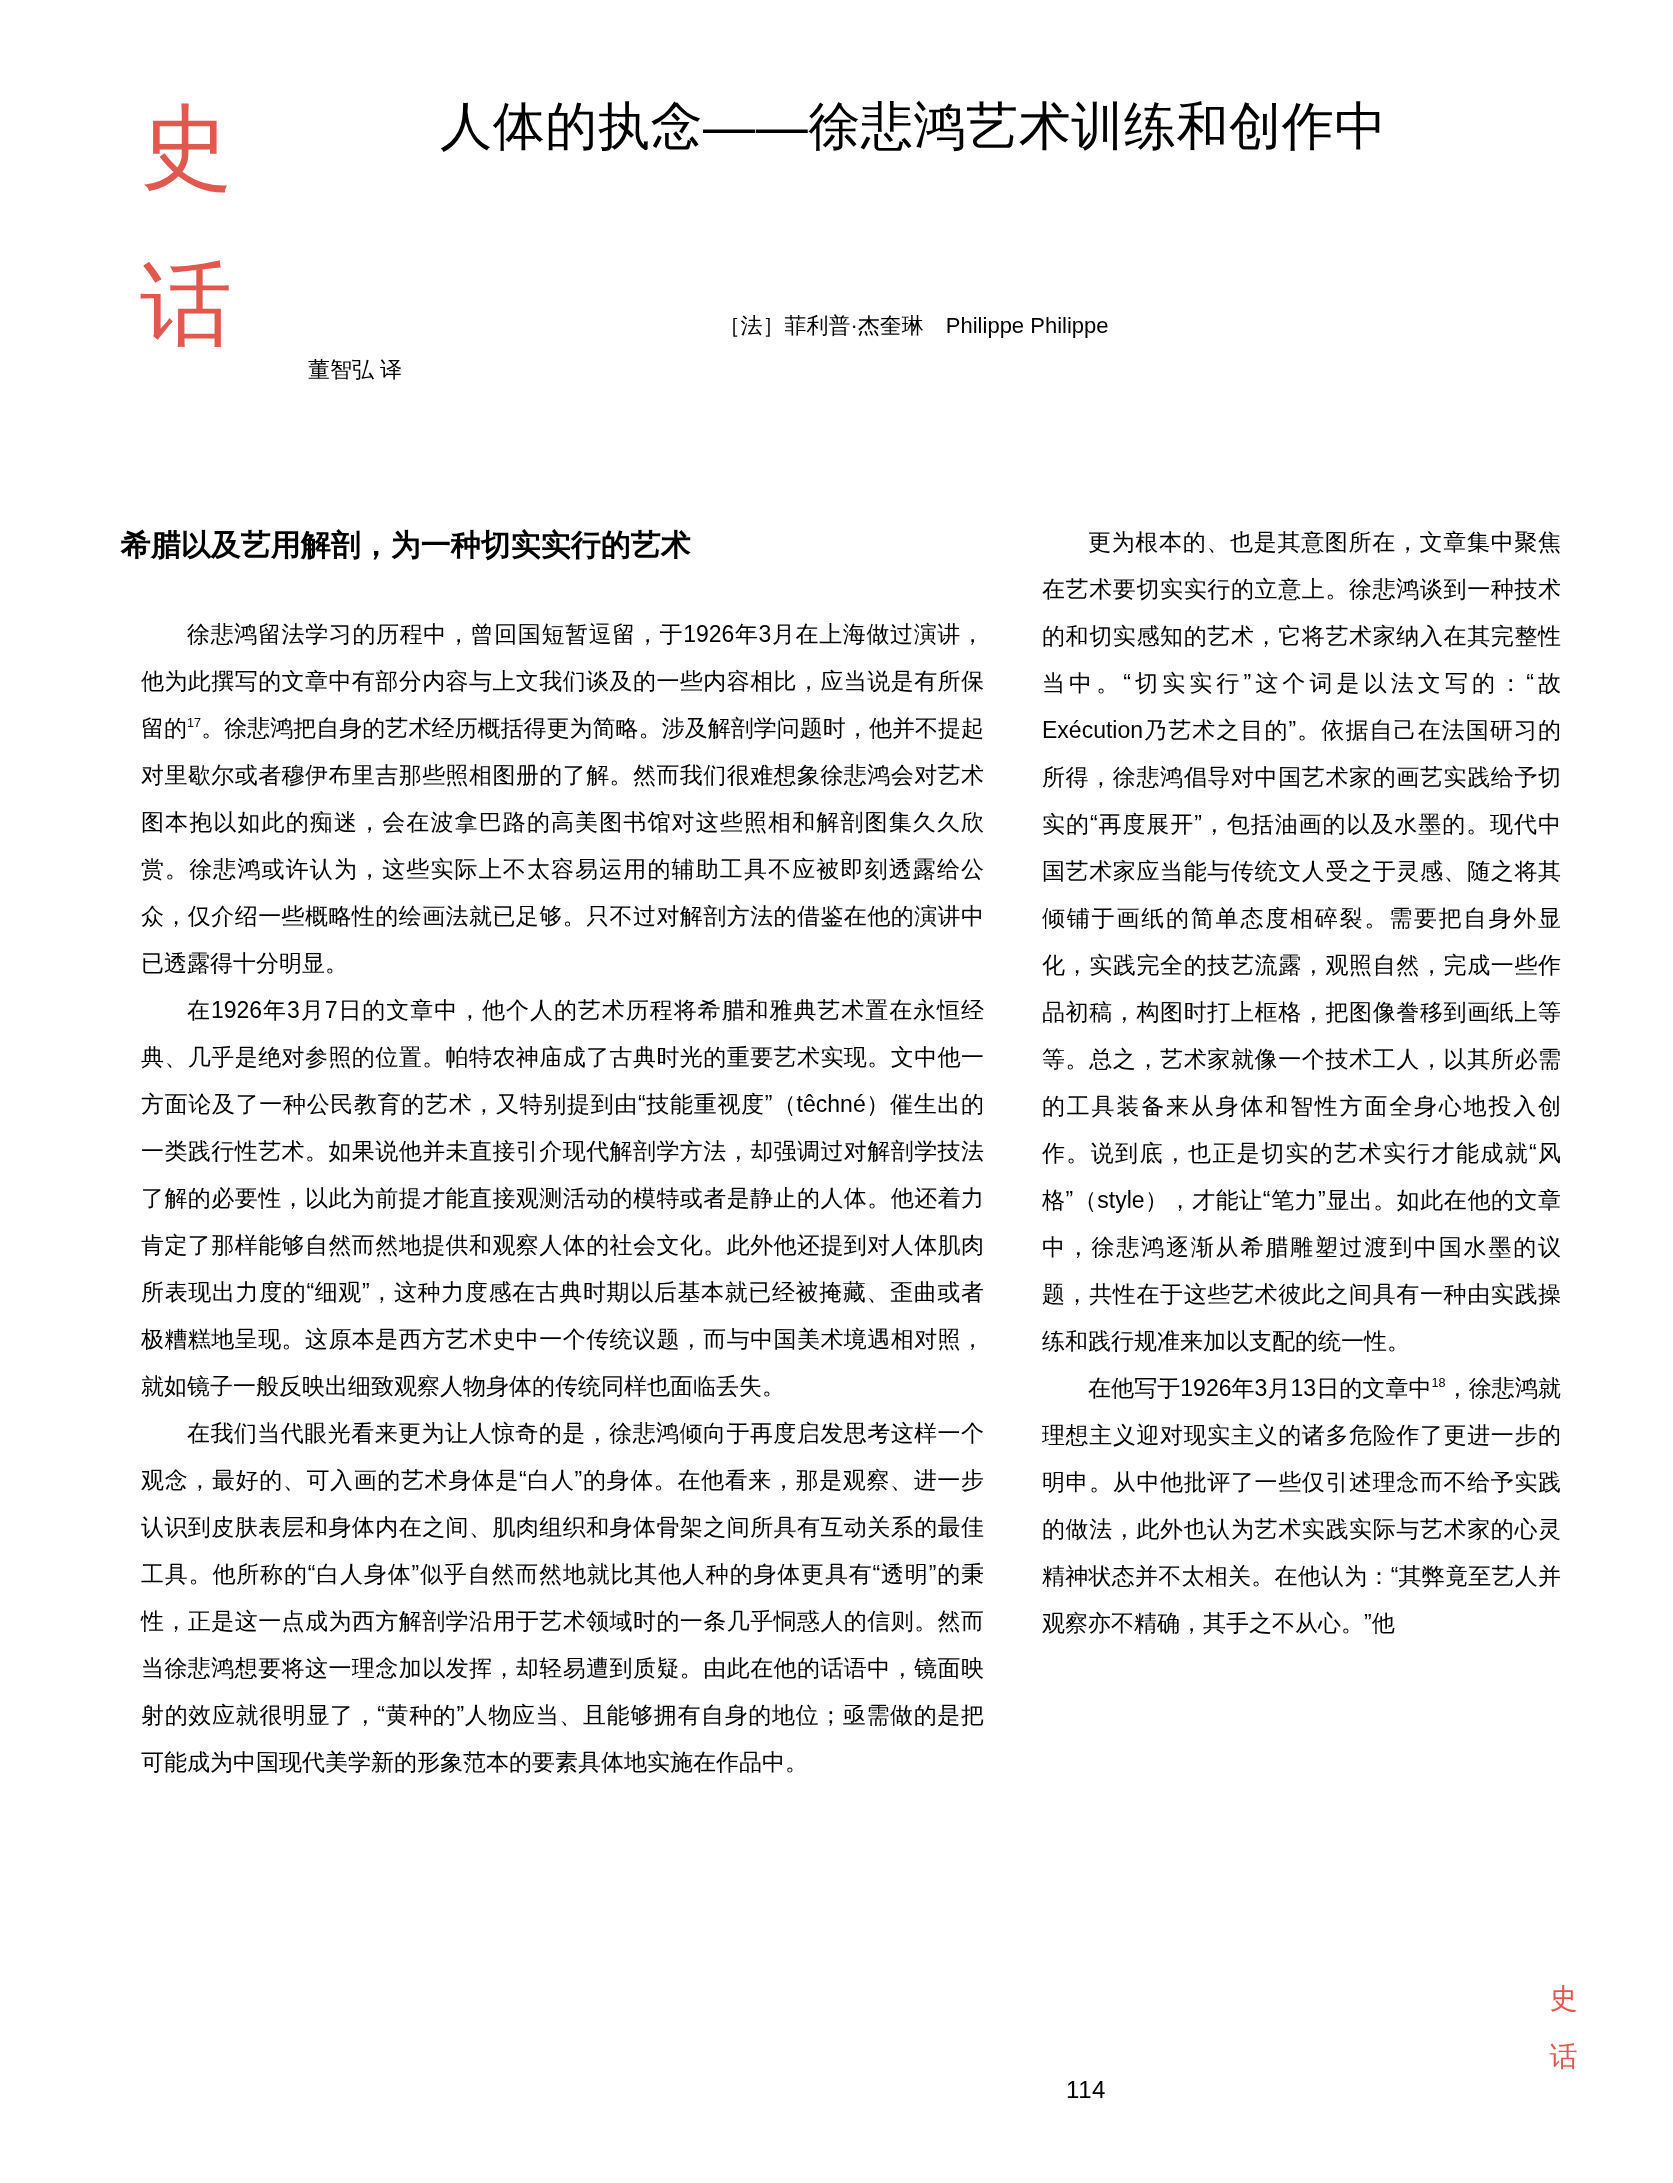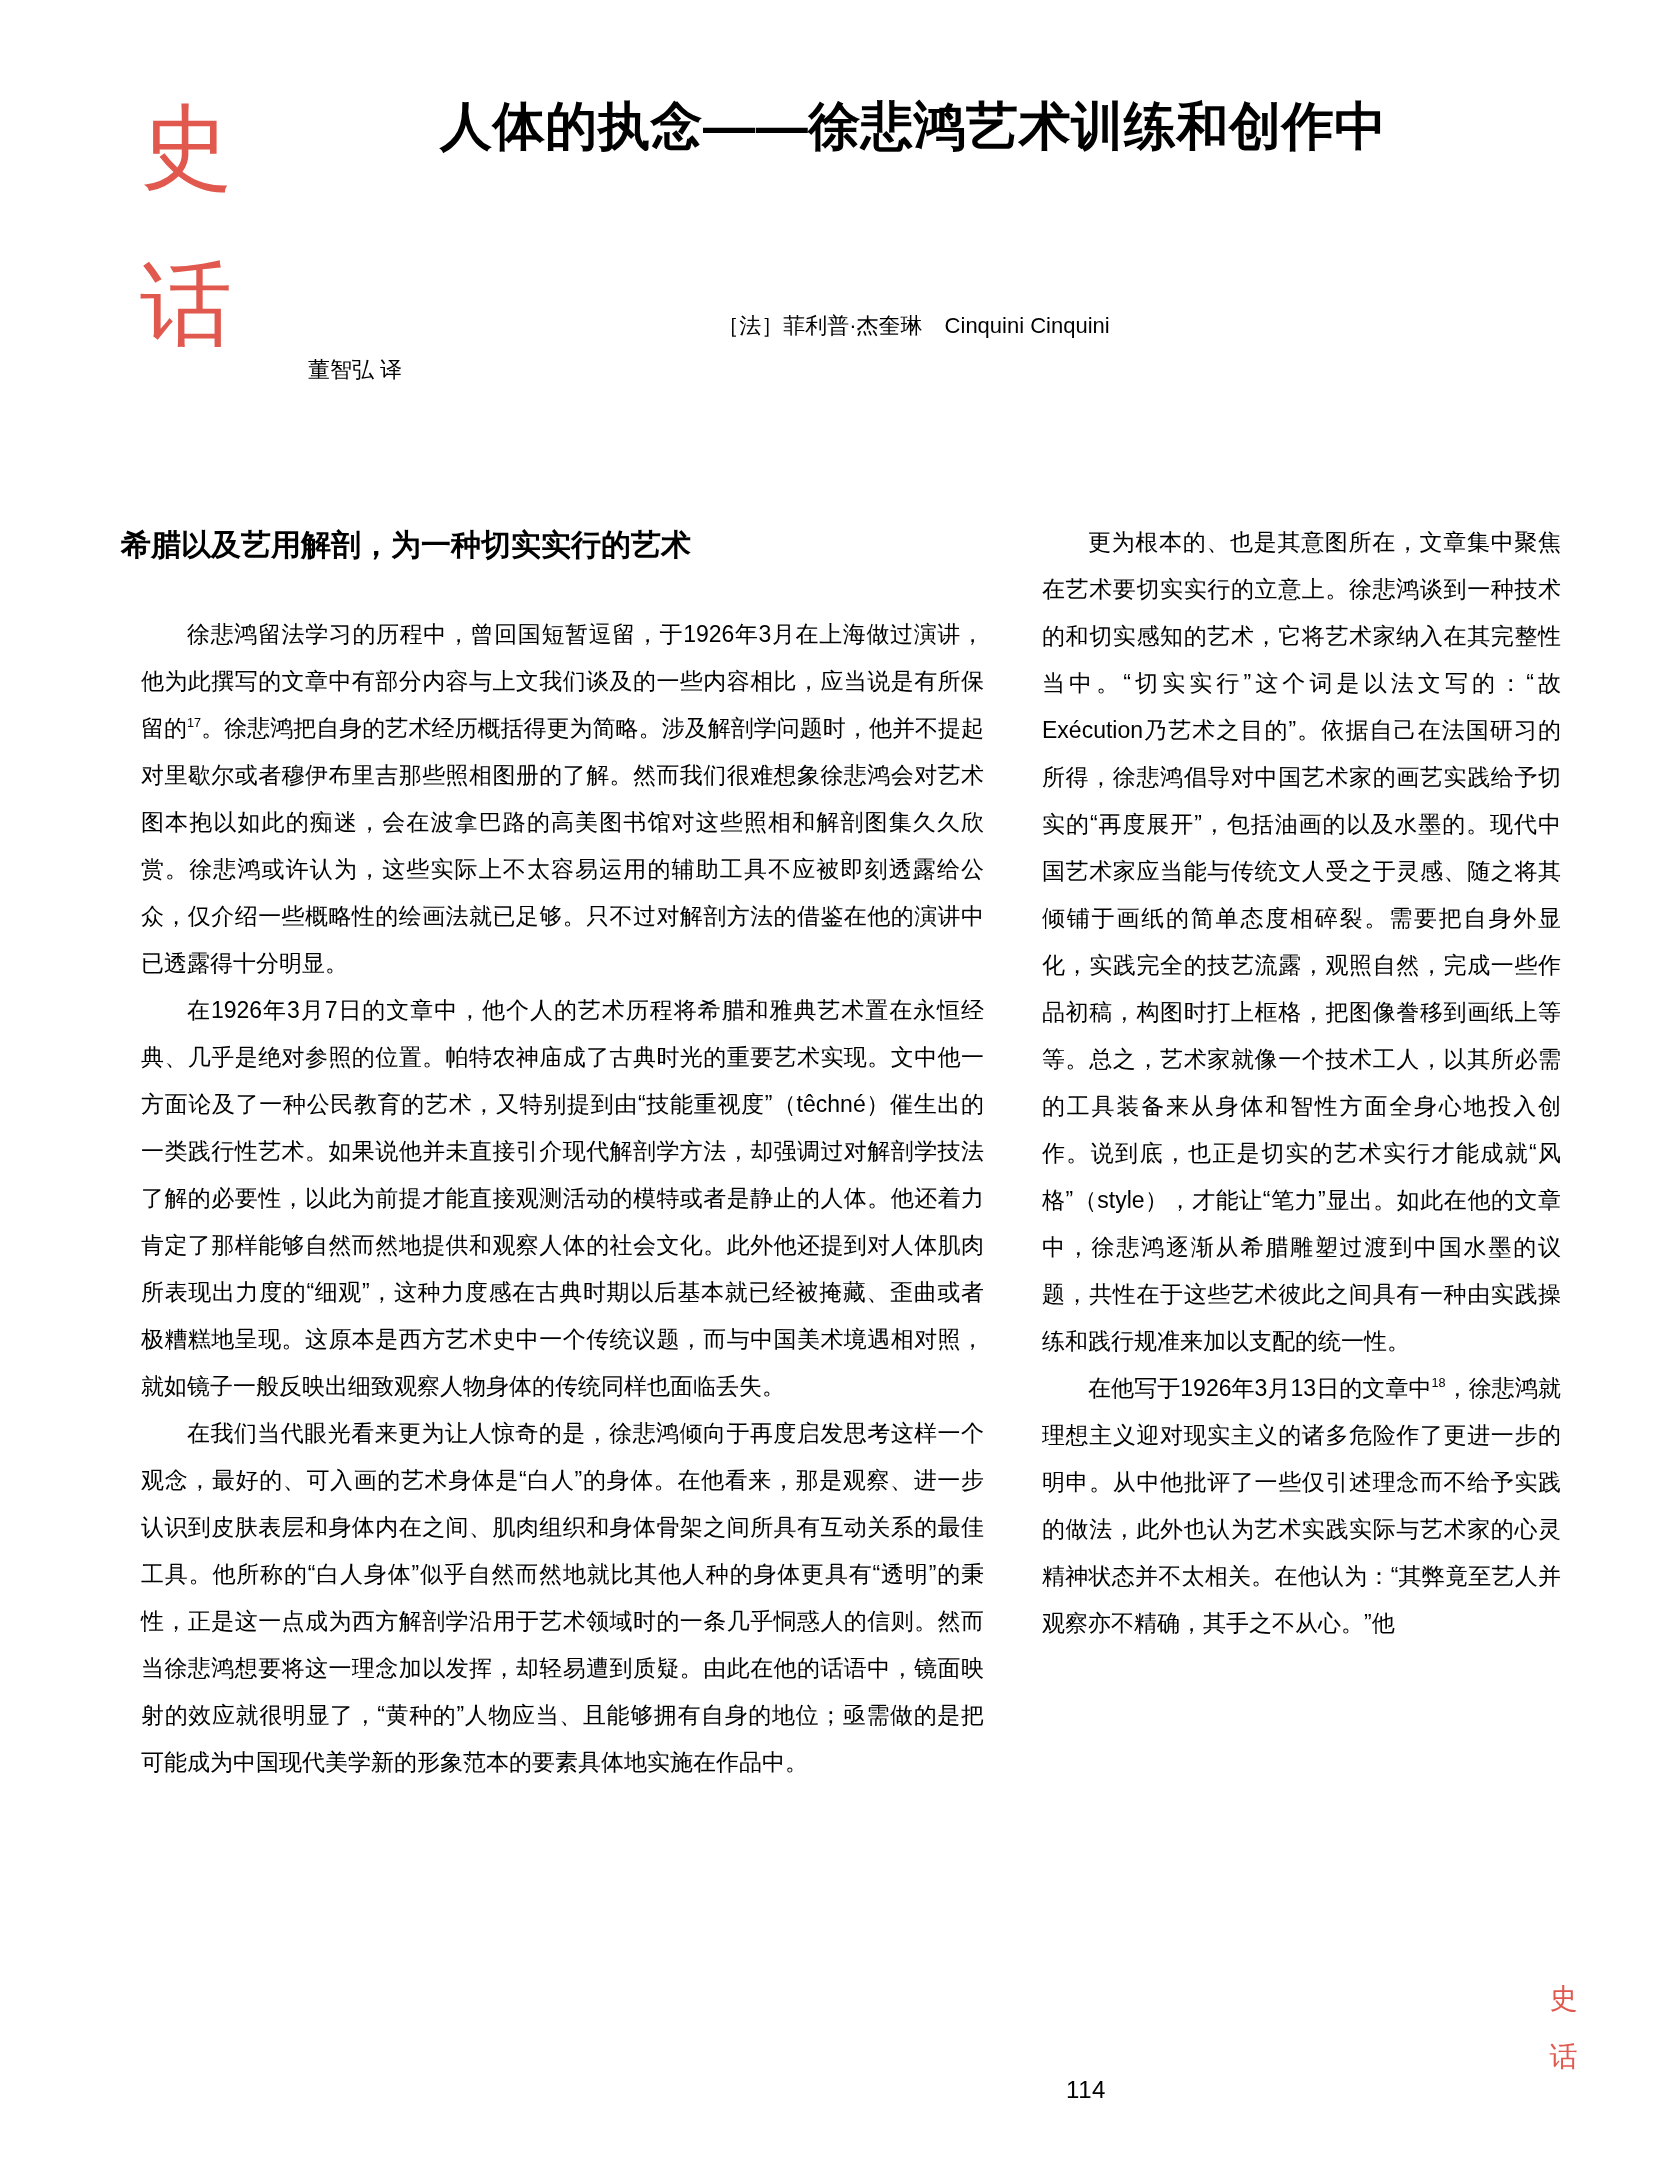--- a/index.html
+++ b/index.html
@@ -33,21 +33,21 @@
     font-size: 28px;
     line-height: 1;
   }
   .cat-bot-1 { left: 1545px; top: 1985px; }
   .cat-bot-2 { left: 1545px; top: 2043px; }
 
   .title-block {
     position: absolute;
     left: 308px; top: 91px; width: 1211px;
     text-align: center;
-    font-weight: bold;
+    font-weight: normal;
     font-size: 52px;
     line-height: 70px;
     letter-spacing: 0.6px;
     white-space: nowrap;
   }
   .byline {
     position: absolute;
     left: 308px; top: 312px; width: 1211px;
     text-align: center;
     font-size: 22px;
@@ -94,21 +94,21 @@
 </head>
 <body style="color: rgb(0, 0, 0); background: rgb(255, 255, 255);">
 
 <div class="cat-char cat-top-1">史</div>
 <div class="cat-char cat-top-2">话</div>
 
 <div class="title-block">
   <div>人体的执念——徐悲鸿艺术训练和创作中</div>
 </div>
 
-<div class="byline">［法］菲利普·杰奎琳　Cinquini Cinquini</div>
+<div class="byline">［法］菲利普·杰奎琳　Philippe Philippe</div>
 <div class="translator">董智弘 译</div>
 
 <div class="section-heading">希腊以及艺用解剖，为一种切实实行的艺术</div>
 
 <div class="text-col col-left">
     <p class="para indent">徐悲鸿留法学习的历程中，曾回国短暂逗留，于1926年3月在上海做过演讲，他为此撰写的文章中有部分内容与上文我们谈及的一些内容相比，应当说是有所保留的<sup>17</sup>。徐悲鸿把自身的艺术经历概括得更为简略。涉及解剖学问题时，他并不提起对里歇尔或者穆伊布里吉那些照相图册的了解。然而我们很难想象徐悲鸿会对艺术图本抱以如此的痴迷，会在波拿巴路的高美图书馆对这些照相和解剖图集久久欣赏。徐悲鸿或许认为，这些实际上不太容易运用的辅助工具不应被即刻透露给公众，仅介绍一些概略性的绘画法就已足够。只不过对解剖方法的借鉴在他的演讲中已透露得十分明显。</p>
     <p class="para indent">在1926年3月7日的文章中，他个人的艺术历程将希腊和雅典艺术置在永恒经典、几乎是绝对参照的位置。帕特农神庙成了古典时光的重要艺术实现。文中他一方面论及了一种公民教育的艺术，又特别提到由“技能重视度”（têchné）催生出的一类践行性艺术。如果说他并未直接引介现代解剖学方法，却强调过对解剖学技法了解的必要性，以此为前提才能直接观测活动的模特或者是静止的人体。他还着力肯定了那样能够自然而然地提供和观察人体的社会文化。此外他还提到对人体肌肉所表现出力度的“细观”，这种力度感在古典时期以后基本就已经被掩藏、歪曲或者极糟糕地呈现。这原本是西方艺术史中一个传统议题，而与中国美术境遇相对照，就如镜子一般反映出细致观察人物身体的传统同样也面临丢失。</p>
     <p class="para indent">在我们当代眼光看来更为让人惊奇的是，徐悲鸿倾向于再度启发思考这样一个观念，最好的、可入画的艺术身体是“白人”的身体。在他看来，那是观察、进一步认识到皮肤表层和身体内在之间、肌肉组织和身体骨架之间所具有互动关系的最佳工具。他所称的“白人身体”似乎自然而然地就比其他人种的身体更具有“透明”的秉性，正是这一点成为西方解剖学沿用于艺术领域时的一条几乎恫惑人的信则。然而当徐悲鸿想要将这一理念加以发挥，却轻易遭到质疑。由此在他的话语中，镜面映射的效应就很明显了，“黄种的”人物应当、且能够拥有自身的地位；亟需做的是把可能成为中国现代美学新的形象范本的要素具体地实施在作品中。</p>
   </div>
 <div class="text-col col-right">

